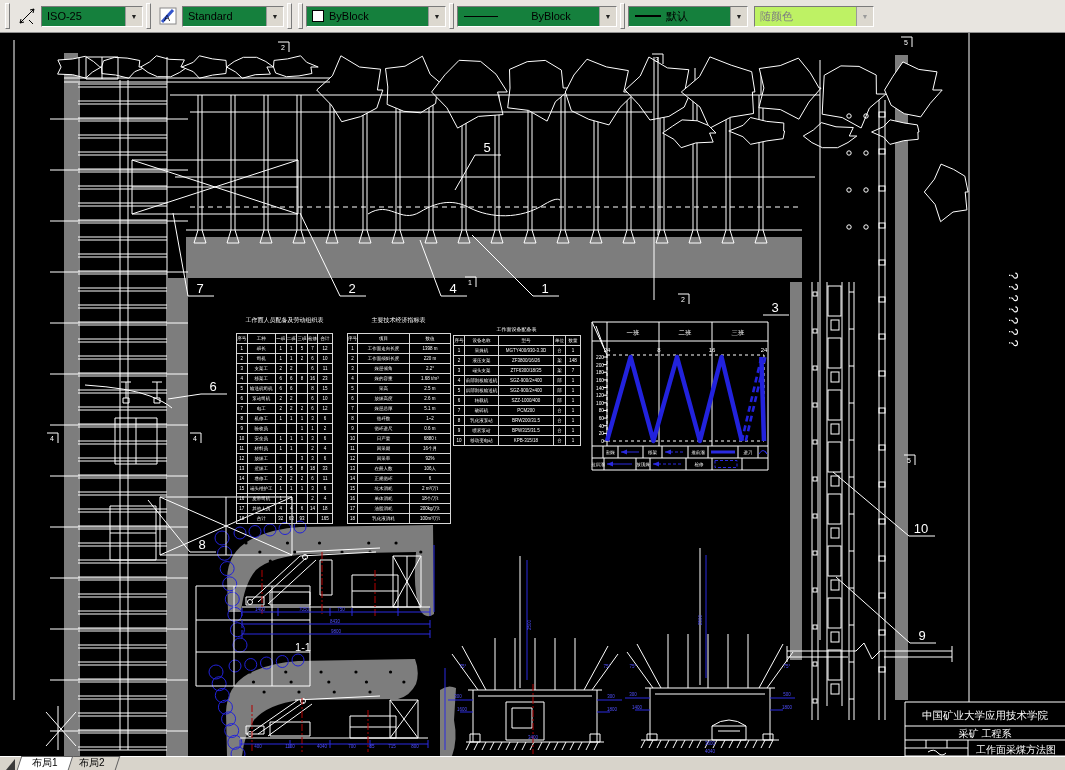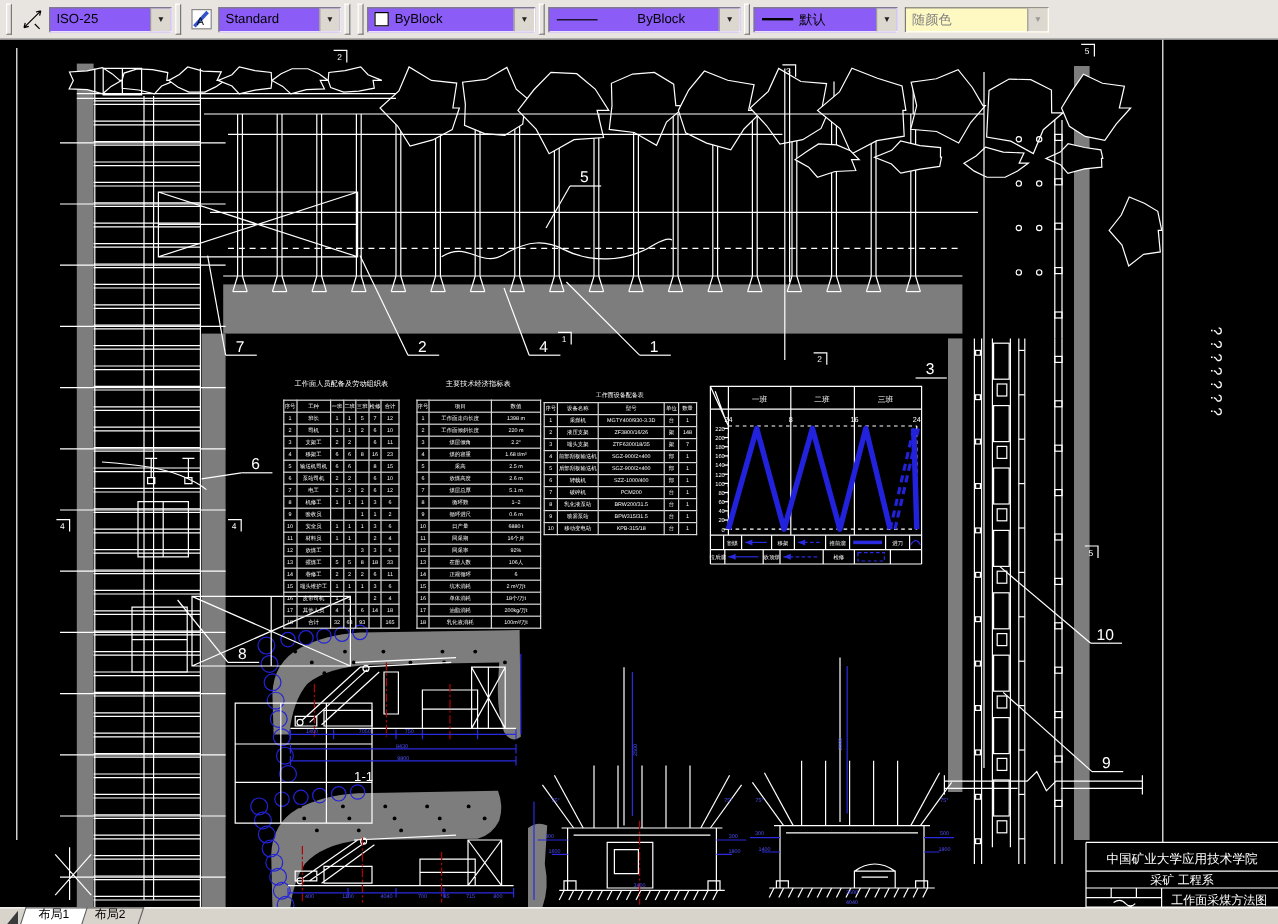--- a/index.html
+++ b/index.html
@@ -3,26 +3,26 @@
 <meta charset="utf-8">
 <style>
   html,body{margin:0;padding:0;background:#000;}
   #app{position:relative;width:1065px;height:770px;overflow:hidden;
        font-family:"Liberation Sans","DejaVu Sans",sans-serif;background:#000;}
   
   #toolbar{position:absolute;left:0;top:0;width:1065px;height:33px;background:#e8e5e0;
     border-bottom:1px solid #8f8f8f;display:flex;align-items:center;z-index:10;box-sizing:border-box;padding-left:2px;}
   .tb-handle{width:3px;height:24px;border:1px solid;border-color:#fff #7a7a7a #7a7a7a #fff;margin:0 3px;flex:none;}
   .tb-icon{width:22px;height:22px;margin:0 3px;flex:none;display:flex;align-items:center;justify-content:center;}
-  .combo{height:21px;background:#8b5cf6;border:1px solid;border-color:#7a7a7a #fff #fff #7a7a7a;
+  .combo{height:21px;background:#15803d;border:1px solid;border-color:#7a7a7a #fff #fff #7a7a7a;
     display:flex;align-items:center;font-size:11px;color:#000;flex:none;box-sizing:border-box;}
   .combo .val{flex:1;padding-left:5px;white-space:nowrap;overflow:hidden;}
   .combo .btn{width:16px;align-self:stretch;background:#dcd8cf;border-left:1px solid #9a9a9a;
     display:flex;align-items:center;justify-content:center;font-size:7px;color:#222;flex:none;}
-  .combo.disabled{background:#fef9c3;color:#808080;}
+  .combo.disabled{background:#bef264;color:#808080;}
   .combo.disabled .btn{color:#9a9a9a;}
   .swatch{width:10px;height:10px;border:1px solid #000;background:#fff;margin-left:5px;flex:none;}
   .lt-line{width:34px;height:1px;background:#000;margin-left:6px;flex:none;}
   .lw-line{width:26px;height:2px;background:#000;margin-left:6px;flex:none;}
   
   #canvas{position:absolute;left:0;top:0;width:1065px;height:770px;background:#000;}
   svg text{font-family:"Liberation Sans","DejaVu Sans",sans-serif;}
   .w{stroke:#fff;stroke-width:1;fill:none;}
   .wd{stroke:#fff;stroke-width:1;fill:none;stroke-dasharray:5,4;}
   .wd2{stroke:#fff;stroke-width:1;fill:none;stroke-dasharray:3,3;}

